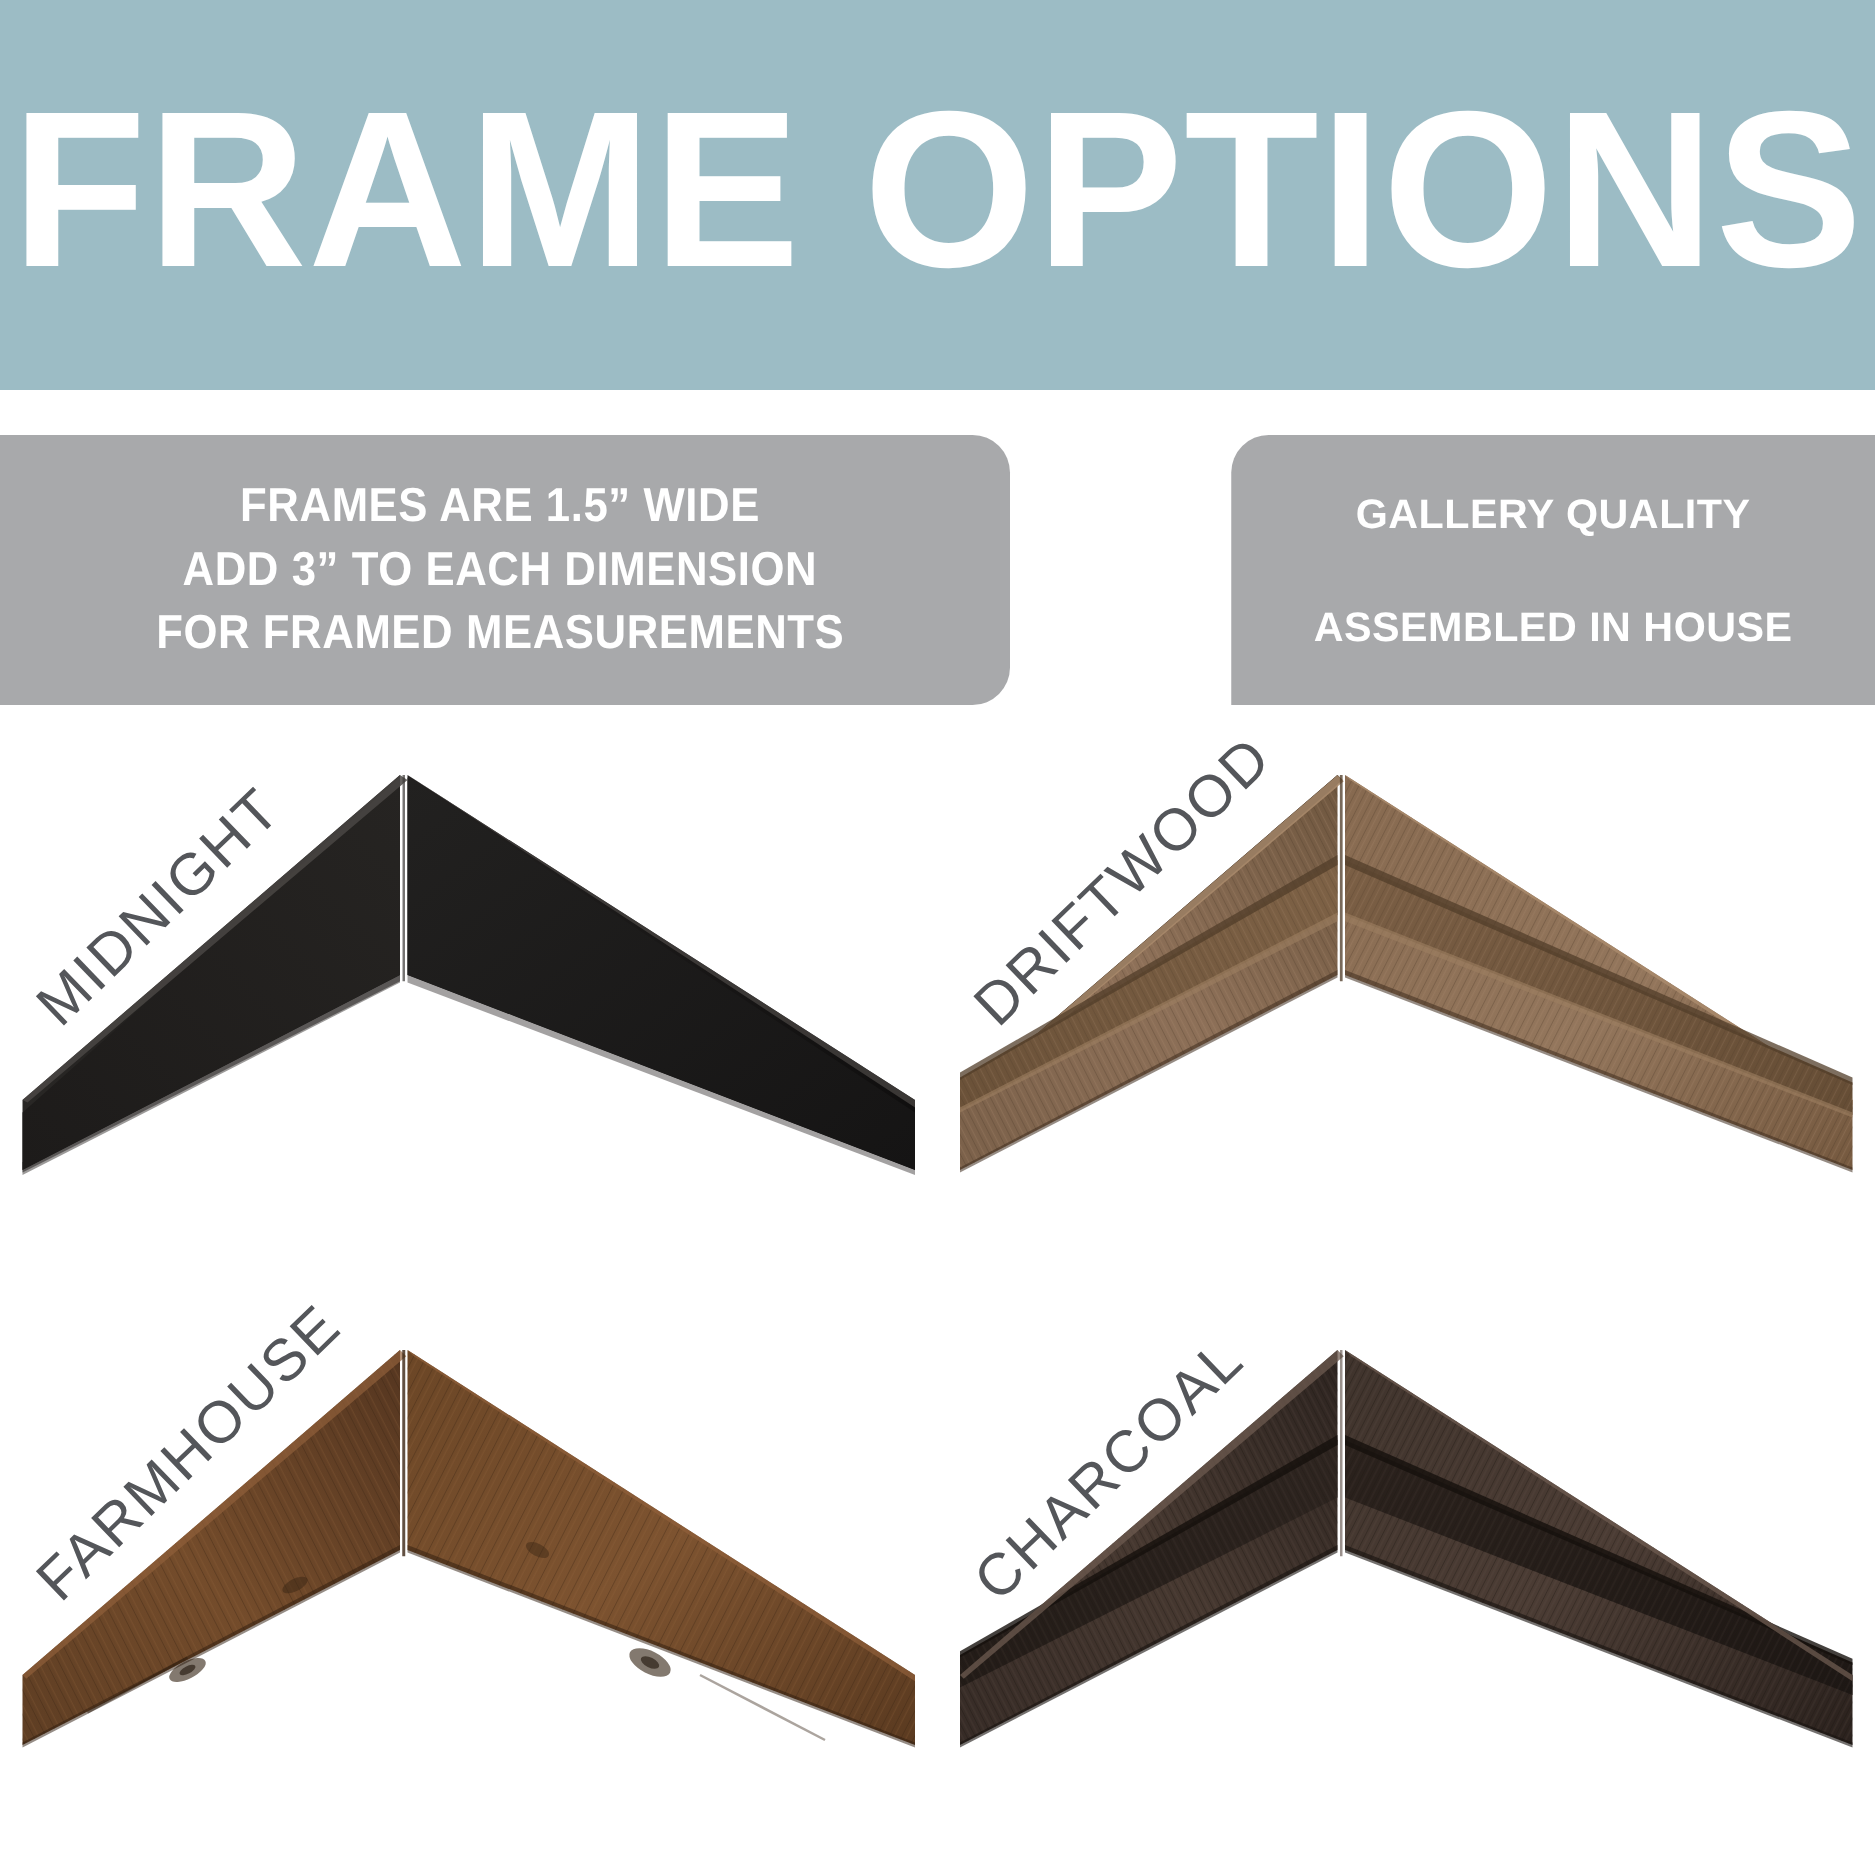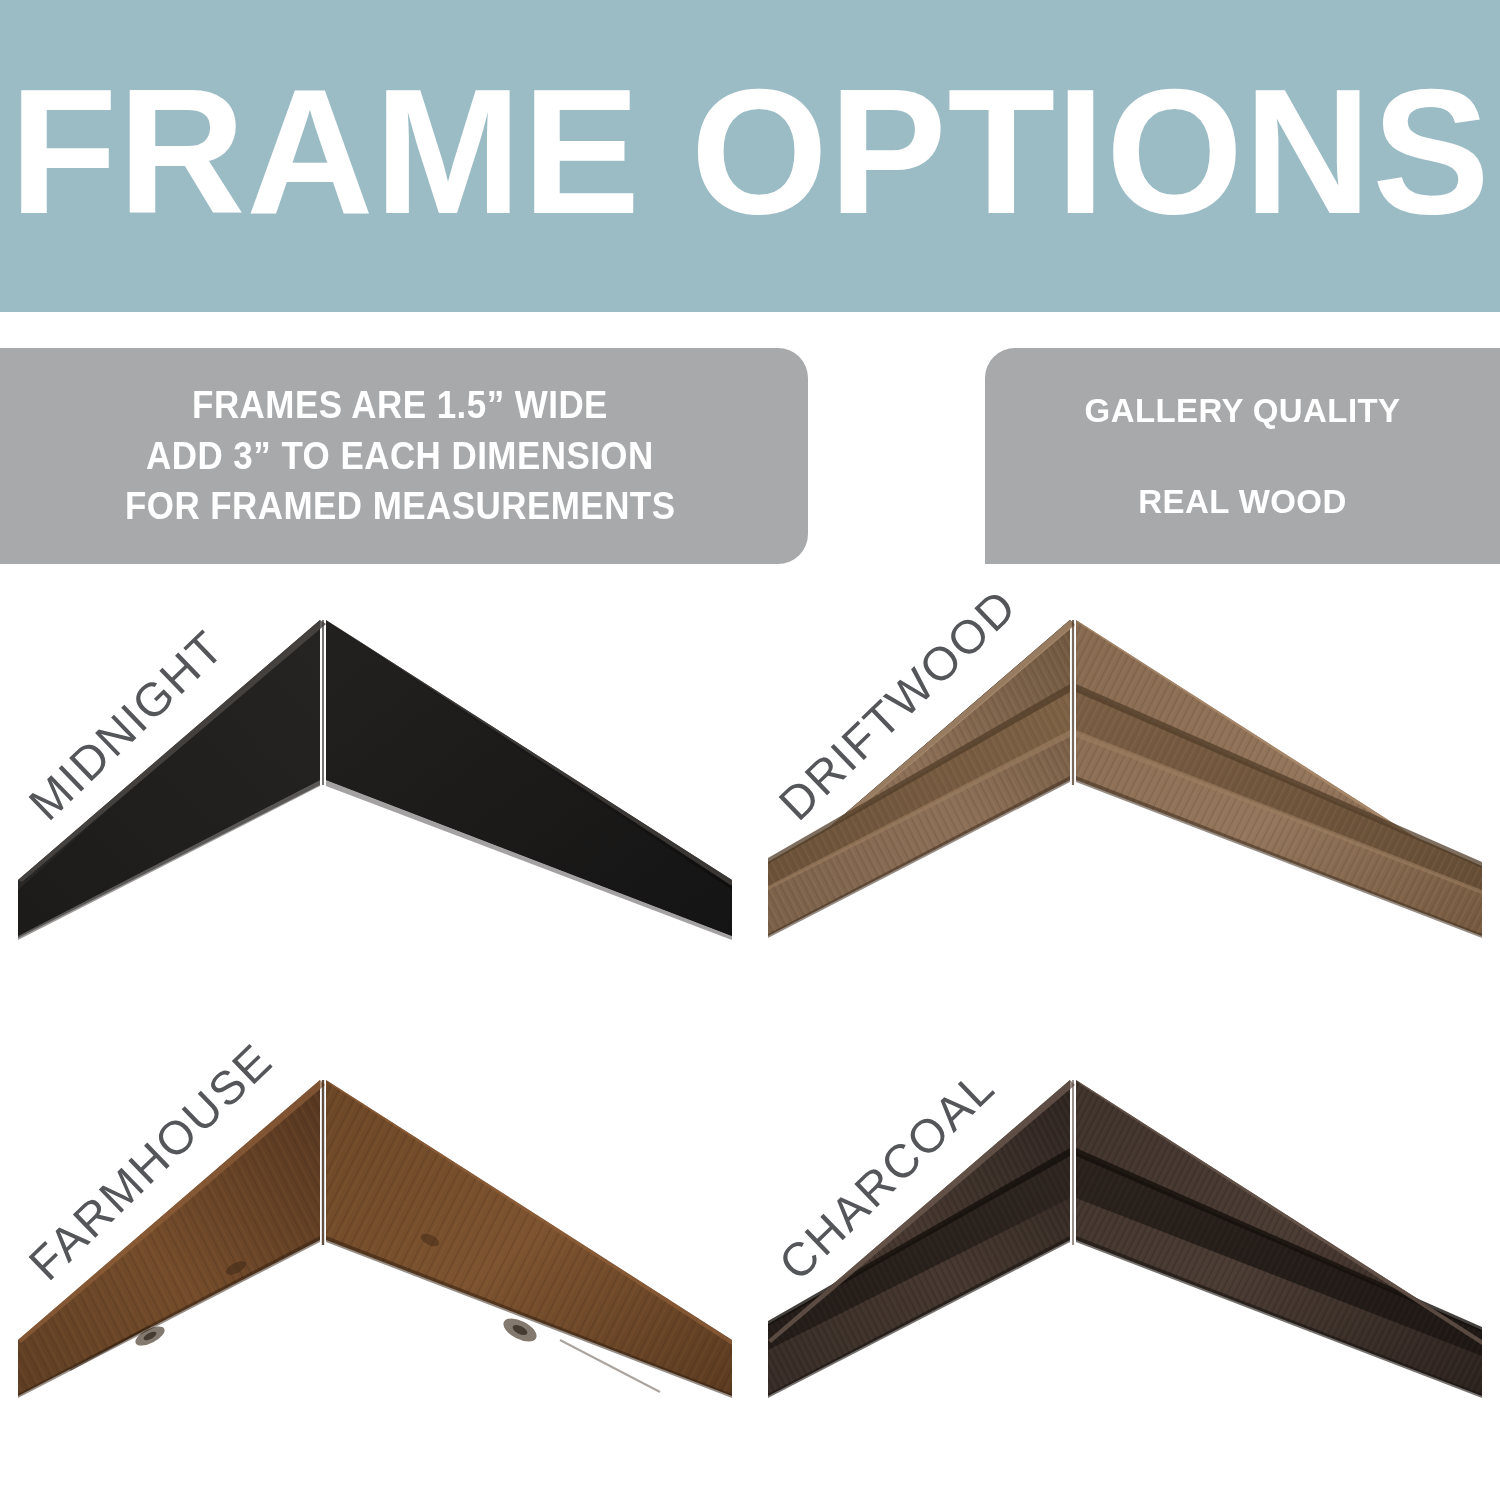--- a/index.html
+++ b/index.html
@@ -152,21 +152,21 @@
   </div>
 
   <div class="badge badge-left">
     <div class="badge-line">FRAMES ARE 1.5” WIDE</div>
     <div class="badge-line">ADD 3” TO EACH DIMENSION</div>
     <div class="badge-line">FOR FRAMED MEASUREMENTS</div>
   </div>
 
   <div class="badge badge-right">
     <div class="badge-line">GALLERY QUALITY</div>
-    <div class="badge-line">REAL WOOD</div>
+    <div class="badge-line">ASSEMBLED IN HOUSE</div>
   </div>
 
   <div class="samples">
 
     <div class="sample sample-r0c0">
       <svg viewBox="0 0 750 460" xmlns="http://www.w3.org/2000/svg">
         <defs>
           <linearGradient id="mnOutL" x1="0" y1="1" x2="1" y2="0">
             <stop offset="0" stop-color="#2b2927"></stop>
               <stop offset="1" stop-color="#141312"></stop>

